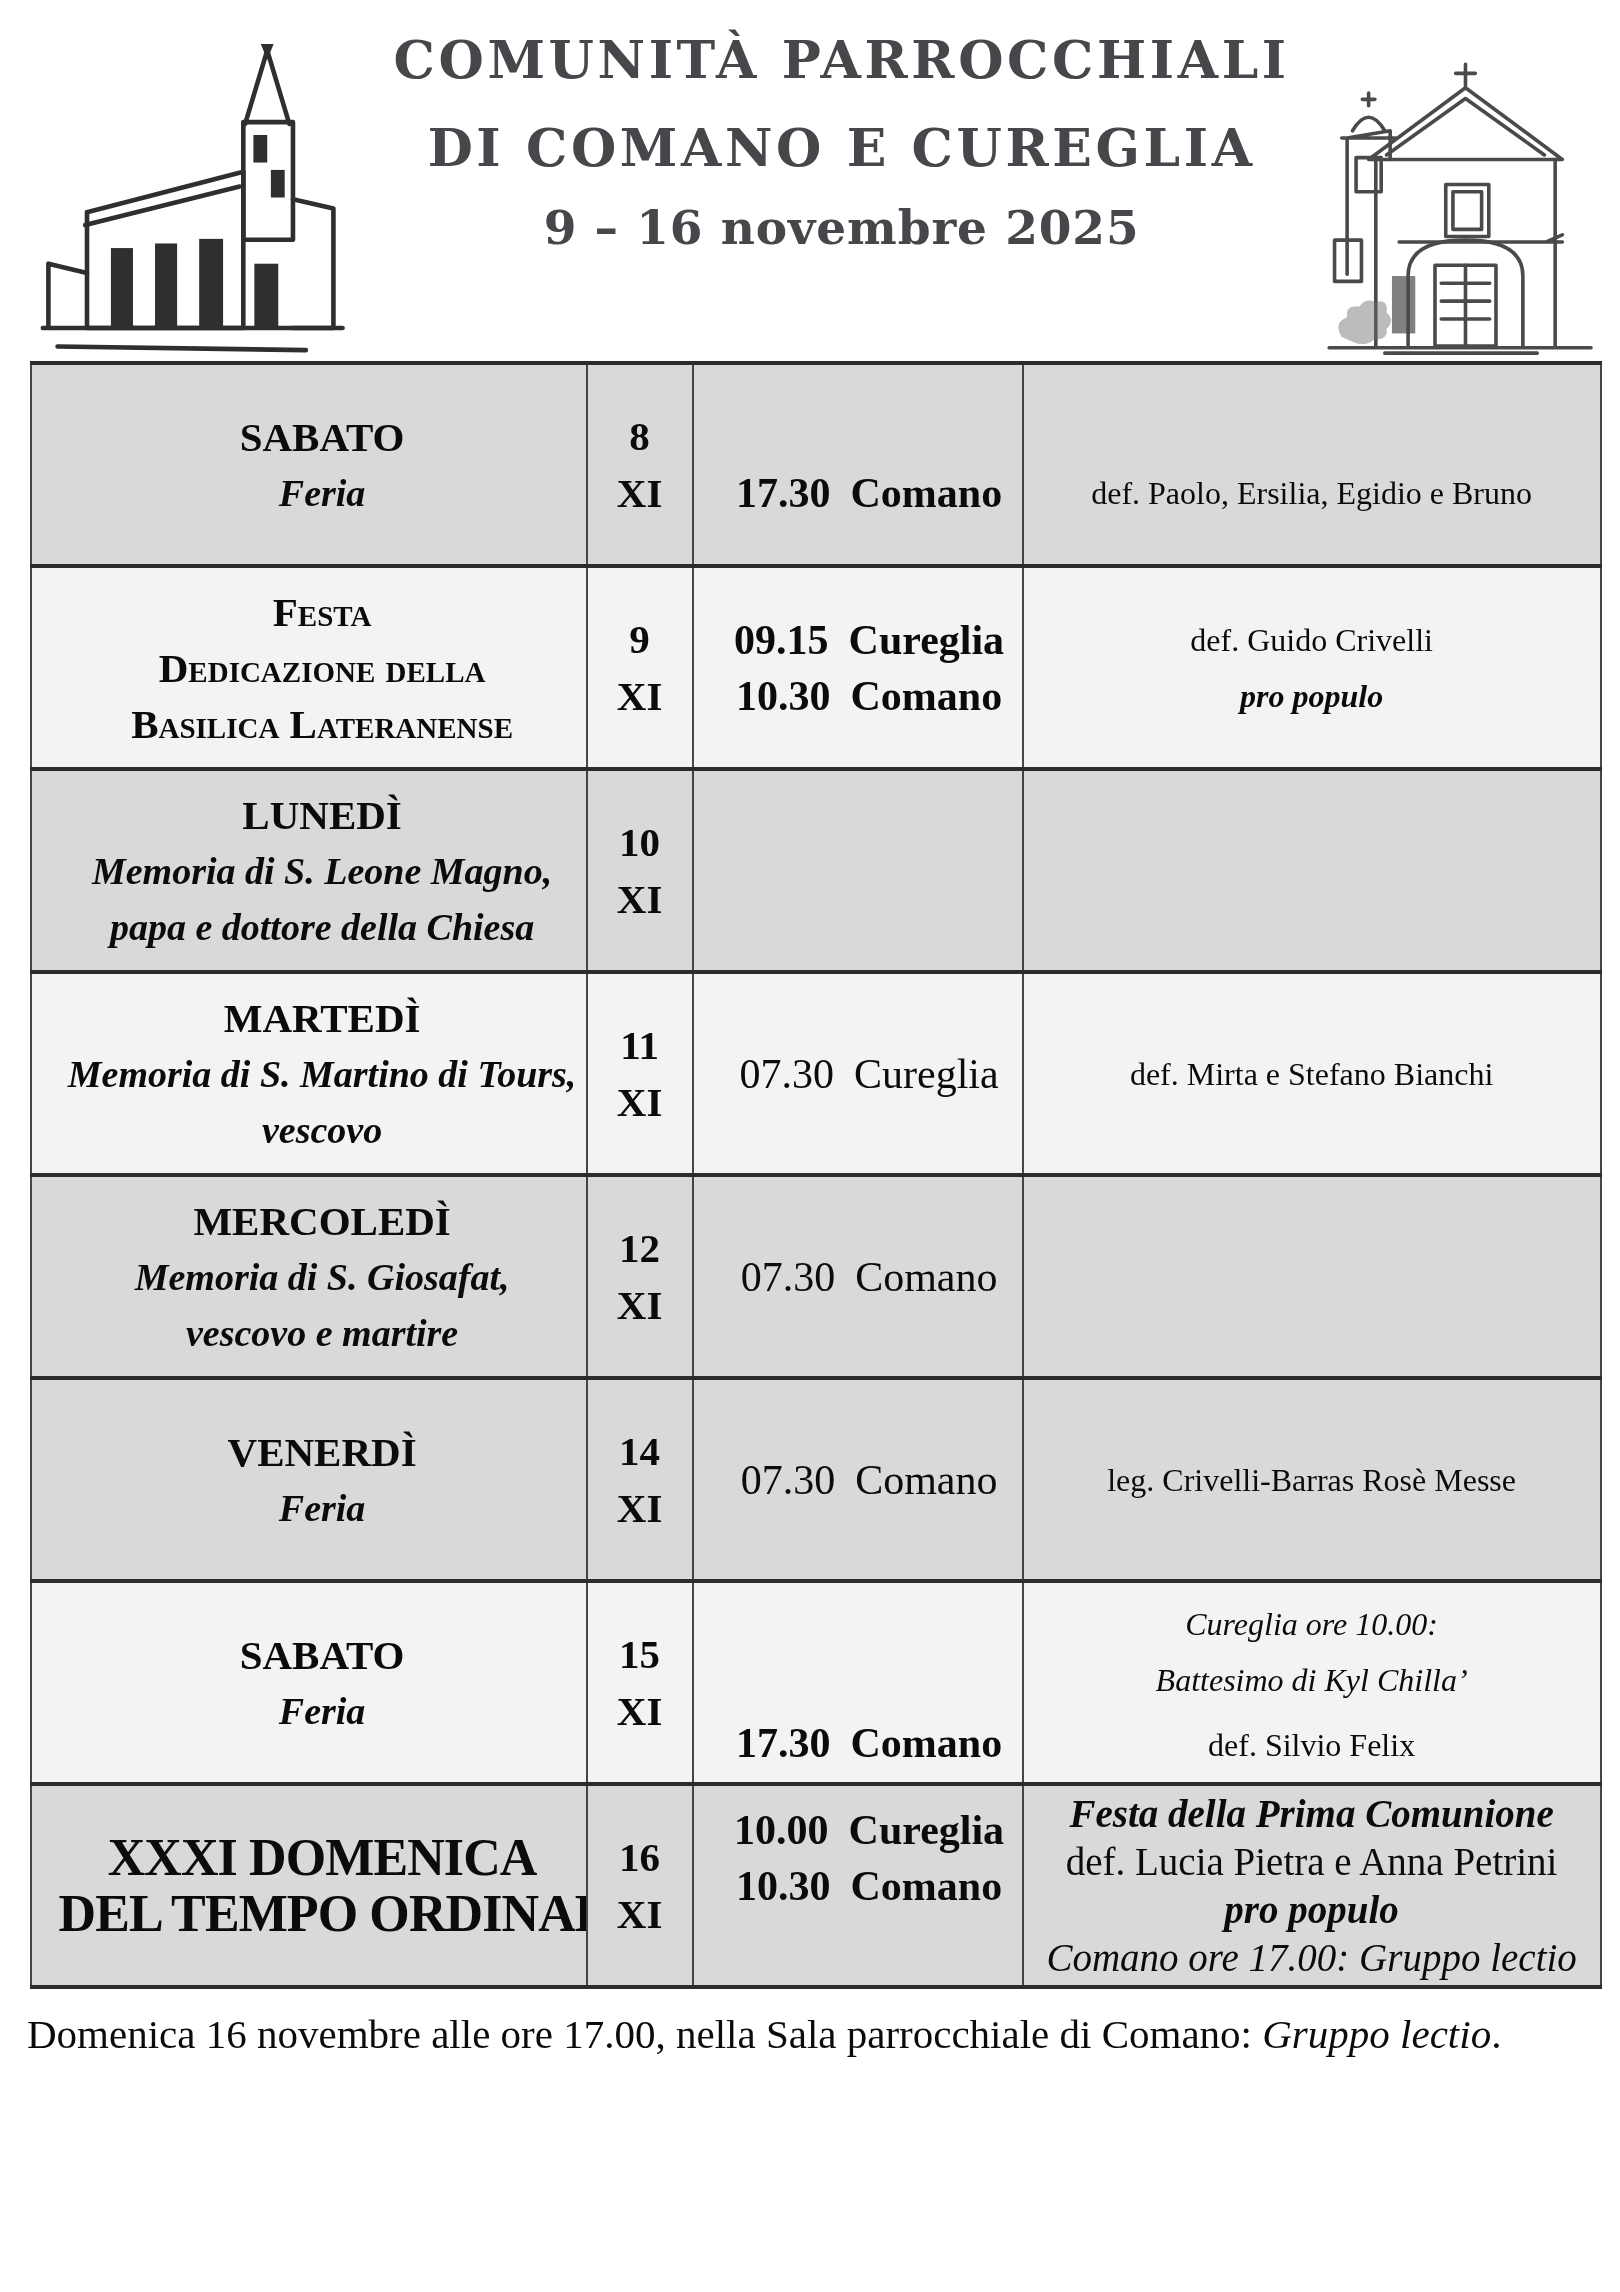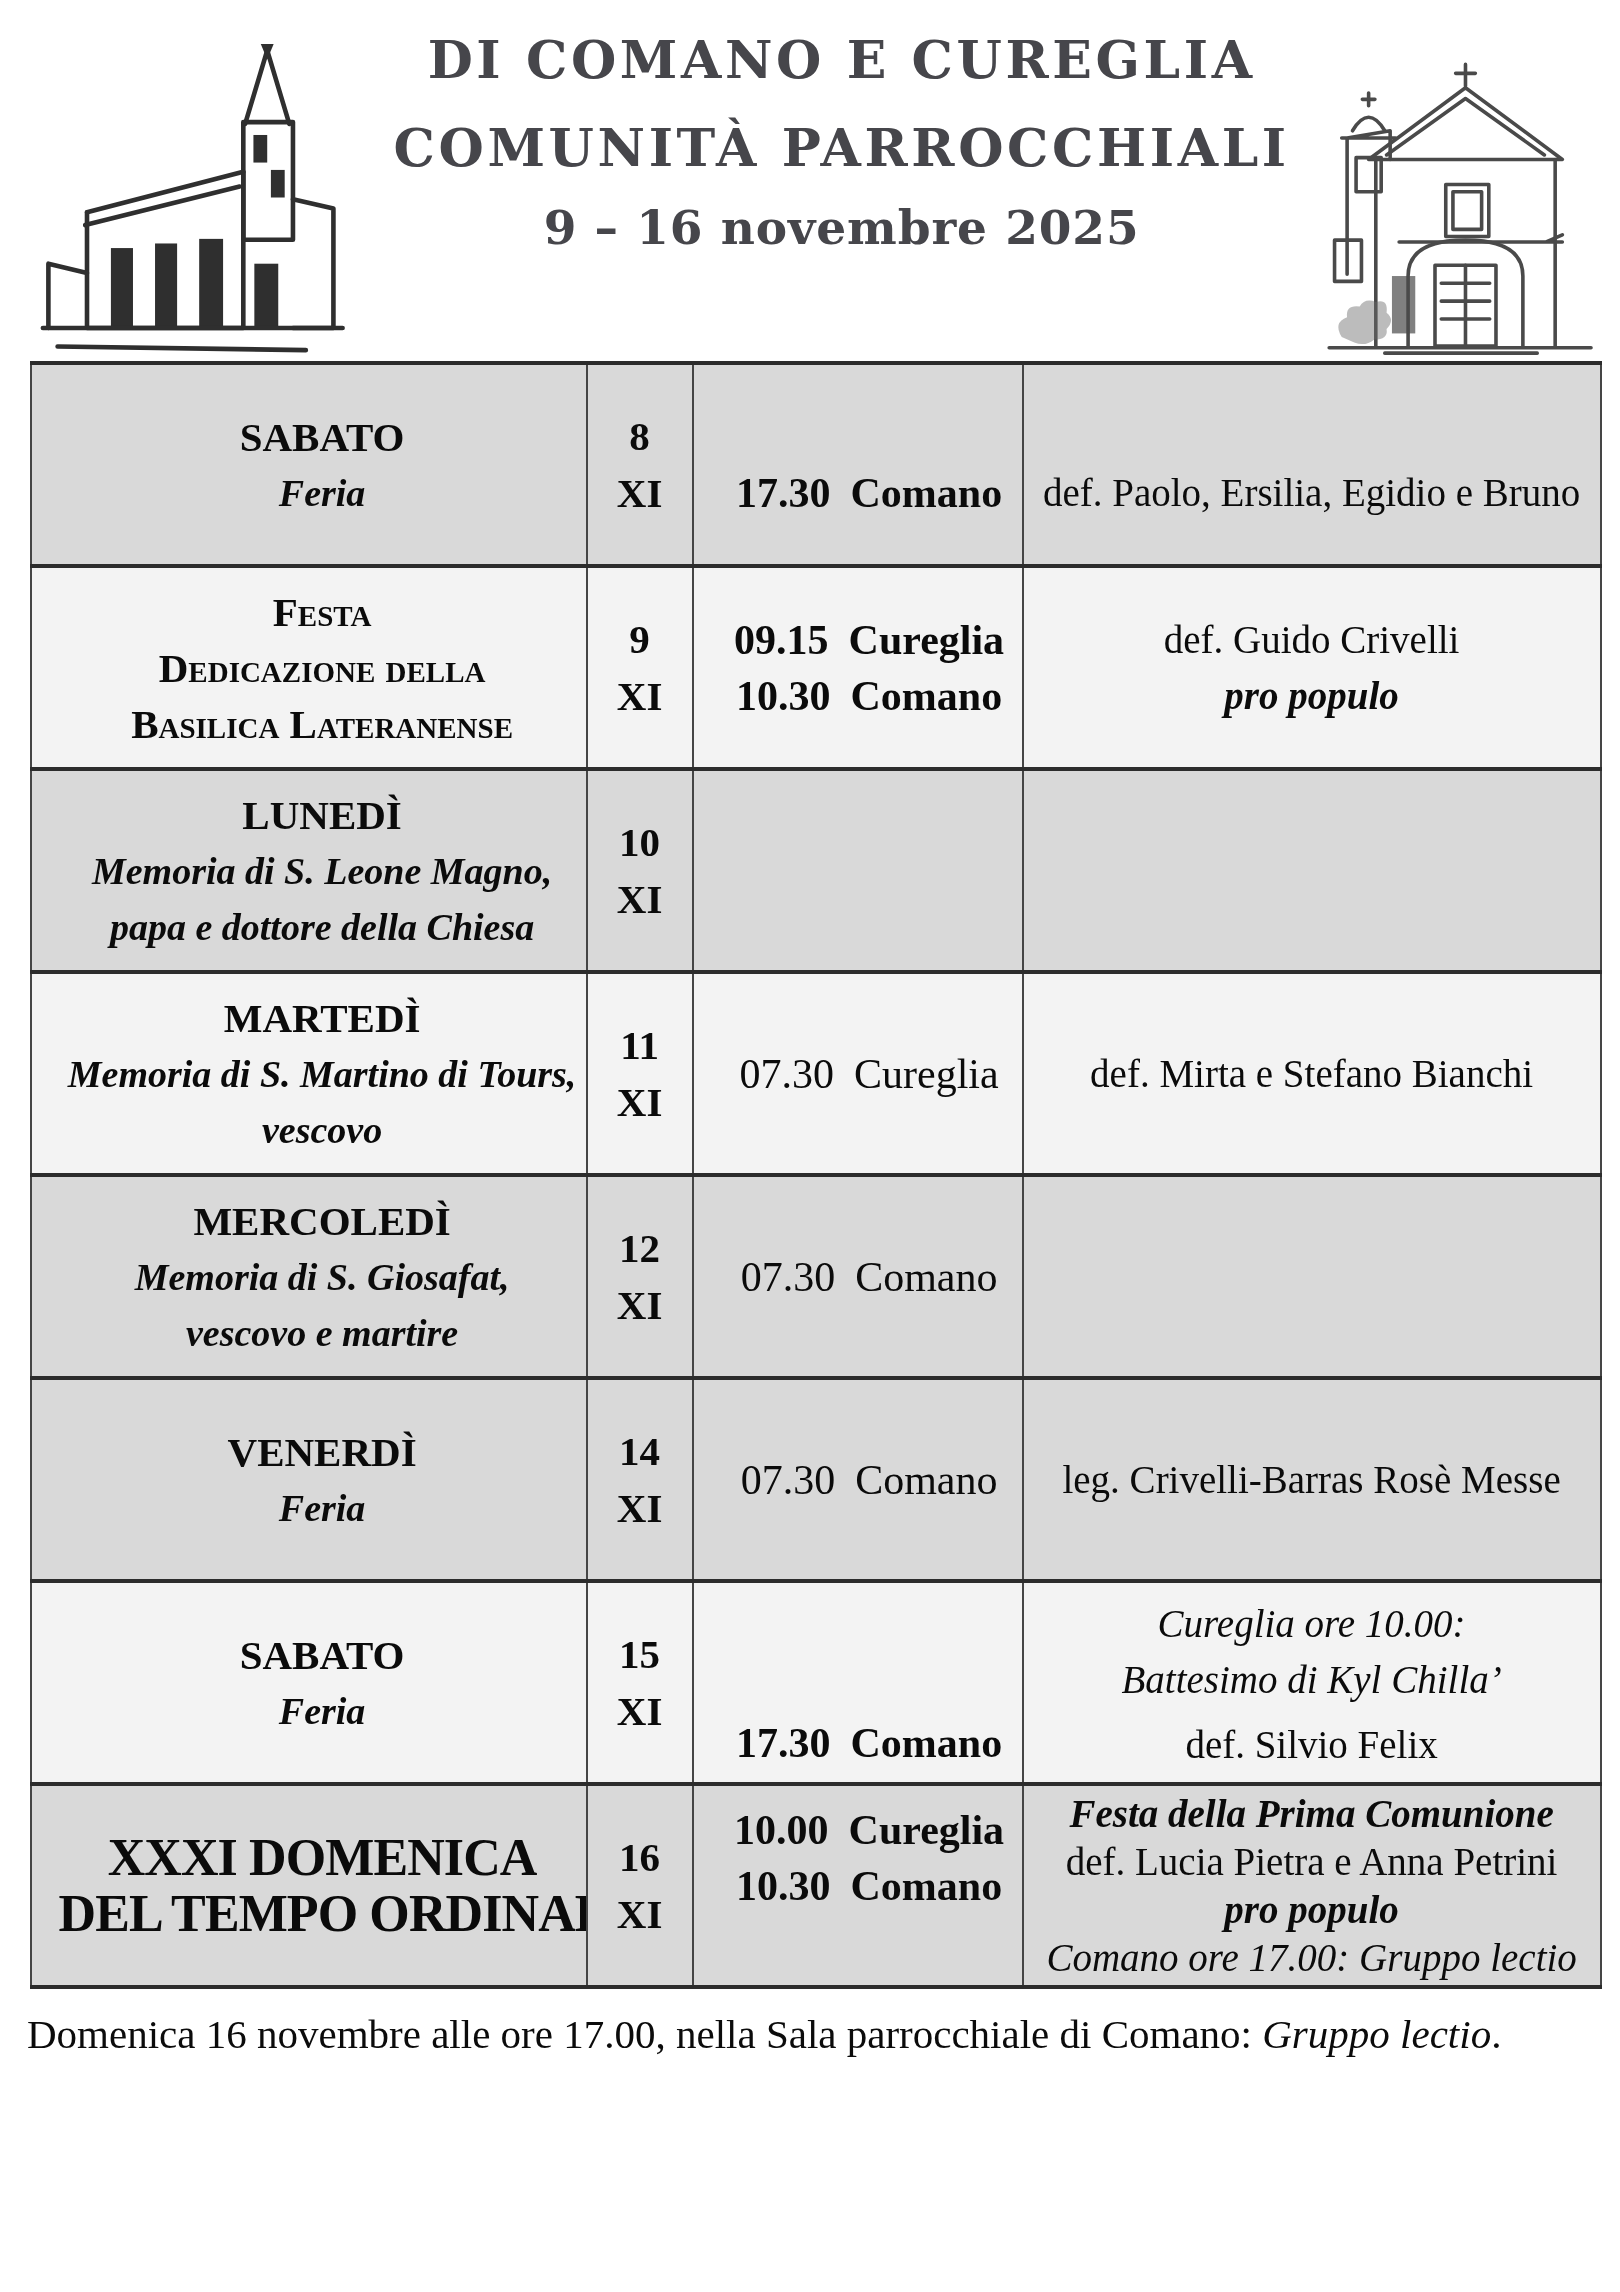--- a/index.html
+++ b/index.html
@@ -32,21 +32,21 @@
 
   .ln { line-height:56px; min-height:56px; }
   .day-t { font-size:41px; font-weight:bold; }
   .sc    { font-variant:small-caps; }
   .tight { font-size:52px; letter-spacing:-0.9px; white-space:nowrap; }
   .day-s { font-size:38px; font-weight:bold; font-style:italic; }
   .d-num { font-size:41px; font-weight:bold; line-height:57px; min-height:57px; }
   .tm    { font-size:42px; white-space:nowrap; }
   .tm .place { margin-left:20px; }
   .bold  { font-weight:bold; }
-  .int   { font-size:39px; }
+  .int   { font-size:32px; }
   .it    { font-style:italic; }
   .bi    { font-style:italic; font-weight:bold; }
   .ln4   { line-height:48px; min-height:48px; font-size:39px; }
 
   .c-time.bottom { vertical-align:bottom; padding-bottom:10.7px; }
   .c-time.top    { vertical-align:top; padding-top:16px; }
   .between { height:184px; display:flex; flex-direction:column; justify-content:space-between;
              padding:5.4px 0 1.8px; }
 
   
@@ -77,22 +77,22 @@
         <rect class="fl" x="136" y="230" width="24" height="92"></rect>
         <rect class="fl" x="184" y="225" width="26" height="97"></rect>
         <rect class="fl" x="244" y="252" width="26" height="70"></rect>
         <path class="dk" d="M20 252 L62 262 M20 252 L20 322"></path>
         <path class="dk" d="M14 322 L340 322 M30 342 L300 346"></path>
         <path class="dk" d="M60 210 L228 168"></path>
       </svg>
     </div>
 
     <div class="header-text">
+      <div class="title">COMUNITÀ PARROCCHIALI</div>
       <div class="title">DI COMANO E CUREGLIA</div>
-      <div class="title">COMUNITÀ PARROCCHIALI</div>
       <div class="daterange">9 – 16 novembre 2025</div>
     </div>
 
     <div class="sketch-right">
       <svg viewBox="0 0 310 340" width="278" height="309">
         <path class="gr" d="M160 16 V40 M149 26 H171"></path>
         <path class="gr" d="M52 122 L160 42 L268 122 Z"></path>
         <path class="gr" d="M72 117 L160 54 L248 117"></path>
         <path class="gr" d="M60 122 V330 M260 122 V330"></path>
         <rect class="gr" x="138" y="150" width="48" height="58"></rect>

